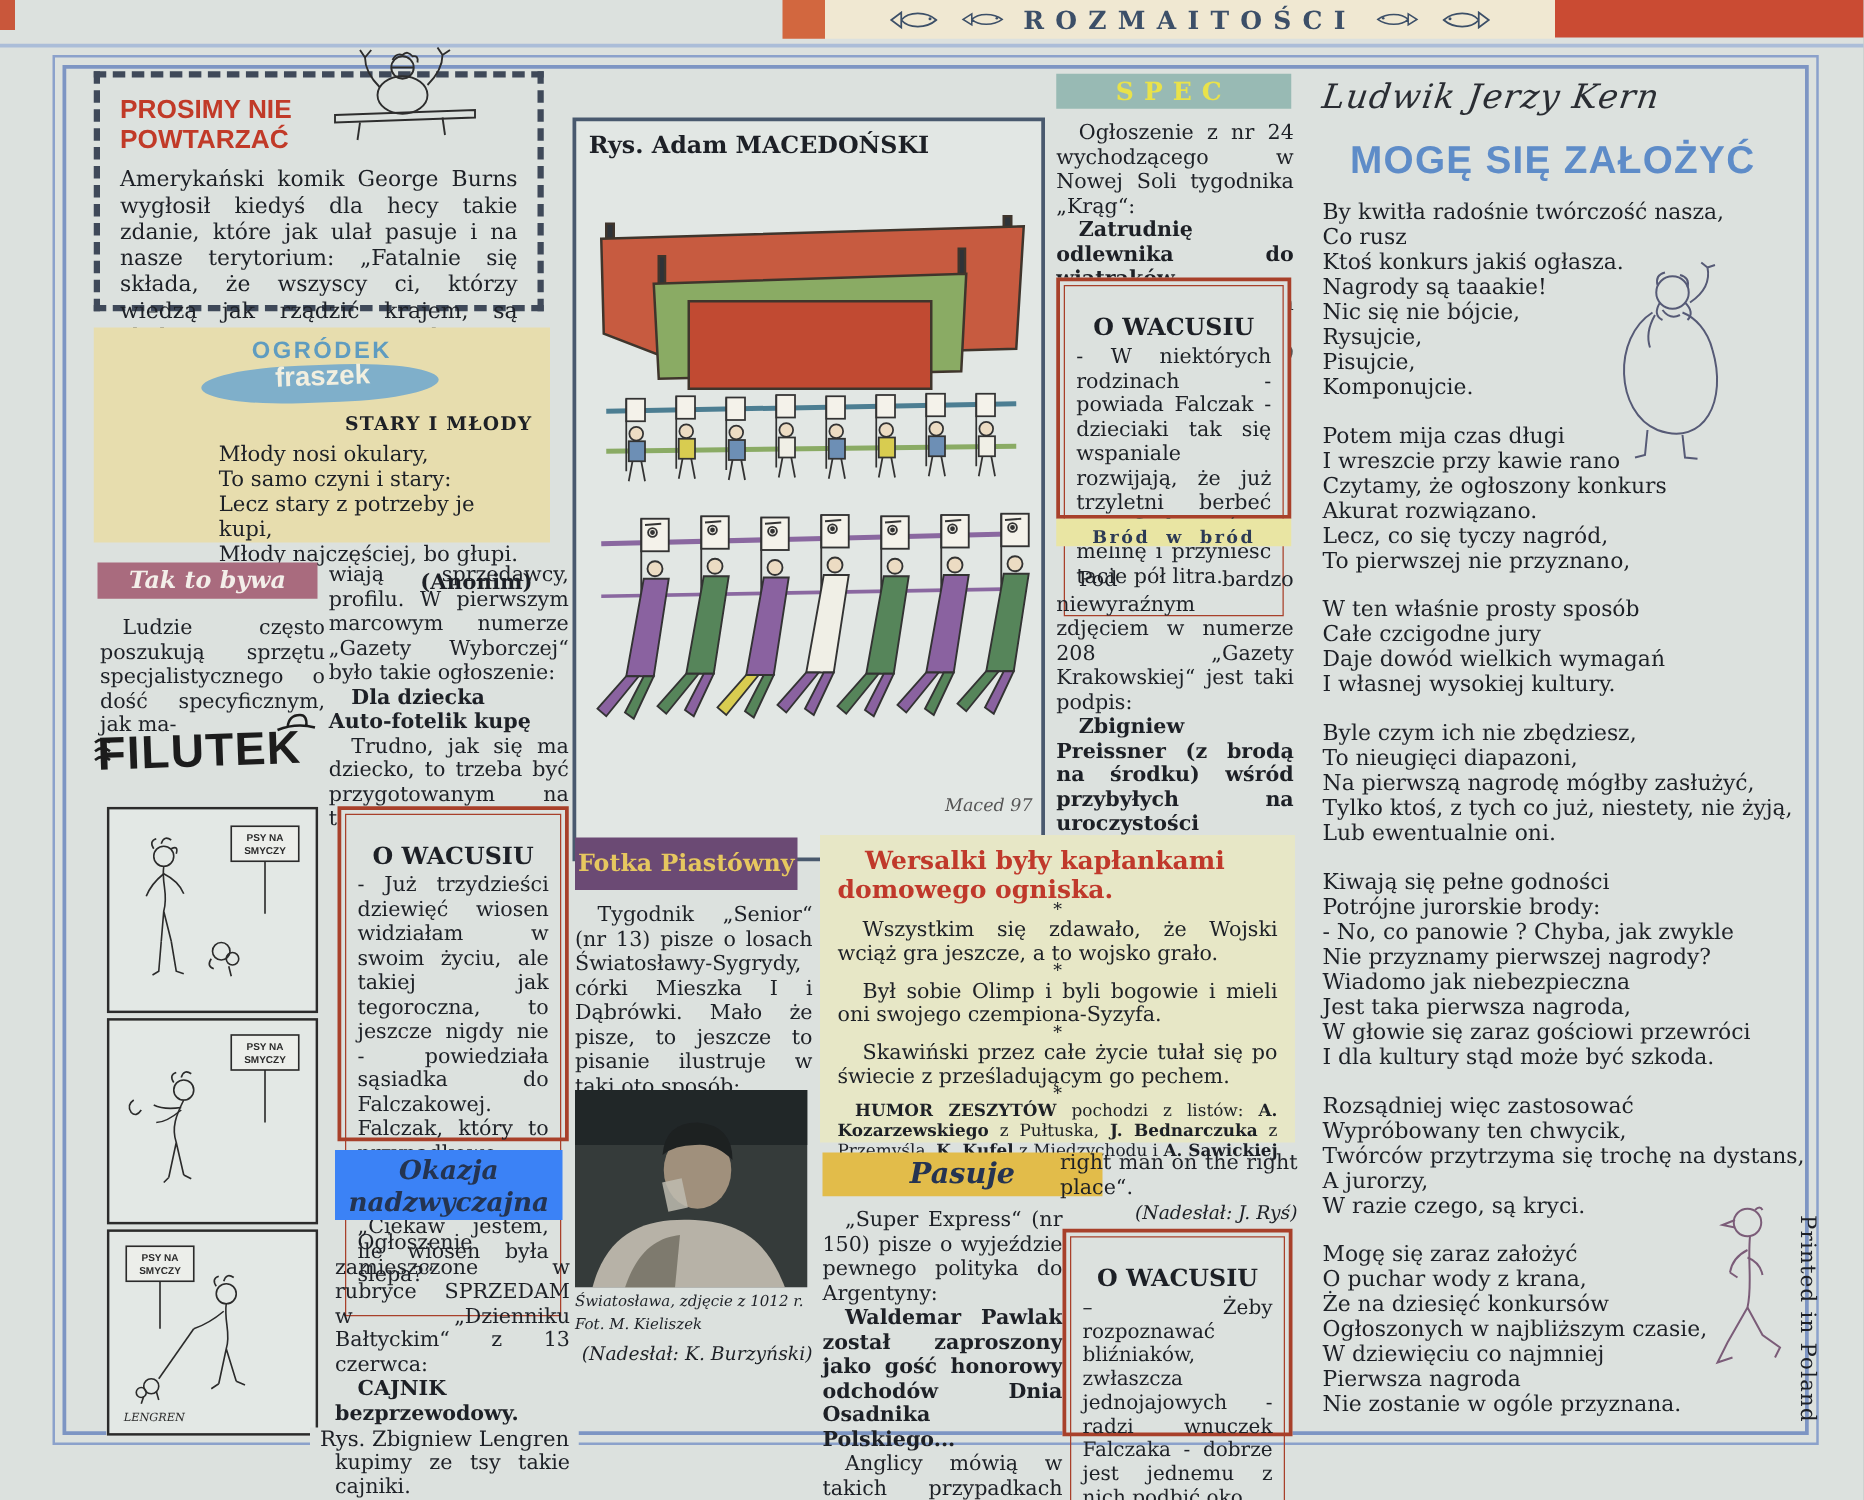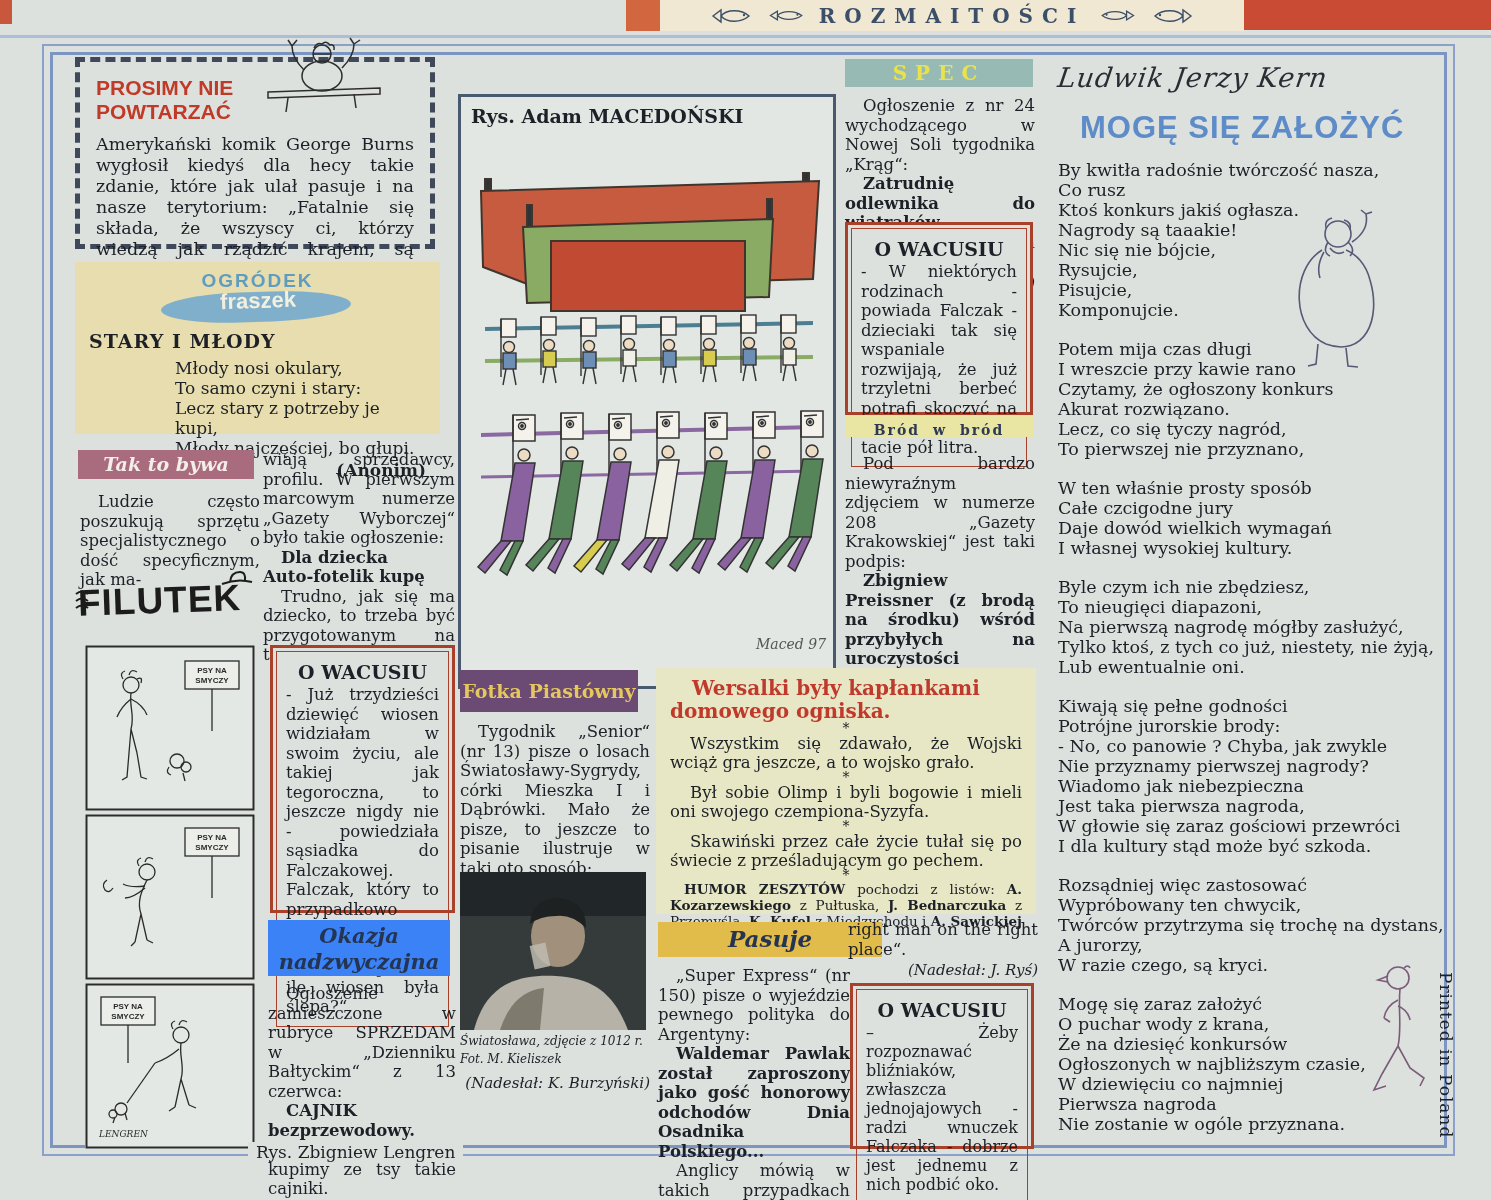--- a/index.html
+++ b/index.html
@@ -39,21 +39,21 @@
   
   .fraszka{left:75px;top:262px;width:365px;height:172px;background:#e7ddae;
            padding:8px 14px;box-sizing:border-box;}
   .fr-logo{position:relative;width:210px;margin:0 auto;height:56px;text-align:center;}
   .fr-blob{position:absolute;left:8px;top:22px;width:190px;height:30px;background:#7fafca;
            border-radius:50% / 60%;transform:rotate(-2deg);}
   .fr-top{position:relative;font-family:"Liberation Sans",sans-serif;font-weight:bold;
           font-size:19px;letter-spacing:2px;color:#5f9cc0;}
   .fr-bottom{position:relative;margin-top:-4px;font-family:"Liberation Sans",sans-serif;
           font-weight:bold;font-size:22px;color:#f2efdf;transform:rotate(-2deg);}
-  .fr-title{text-align:left;font-weight:bold;font-size:19px;margin-top:4px;letter-spacing:1px;}
+  .fr-title{text-align:right;font-weight:bold;font-size:15px;margin-top:4px;letter-spacing:1px;}
   .fr-poem{font-size:17px;line-height:20px;margin-top:6px;margin-left:86px;}
   .fr-author{font-weight:bold;text-align:right;font-size:17px;margin-top:2px;}
 
   
   .hdr{box-sizing:border-box;text-align:center;font-weight:bold;}
   .hdr-tak{left:78px;top:450px;width:176px;height:29px;background:#a96b7e;color:#f3eee9;
            font-style:italic;font-size:19px;line-height:29px;}
   .hdr-okazja{left:268px;top:920px;width:182px;height:56px;background:#3b82f6;color:#243451;
            font-style:italic;font-size:21px;line-height:26px;padding-top:3px;}
   .hdr-fotka{left:460px;top:670px;width:178px;height:42px;background:#6b4a74;color:#e6c75f;
@@ -70,21 +70,21 @@
   .col-cont{left:263px;top:450px;width:192px;}
   .col-fotka{left:460px;top:722px;width:190px;}
   .col-spec{left:845px;top:96px;width:190px;}
   .col-brod{left:845px;top:454px;width:190px;}
   .col-pasuje{left:658px;top:966px;width:192px;}
   .col-rightman{left:848px;top:920px;width:190px;}
   .col-okazja{left:268px;top:984px;width:188px;}
 
   
   .wac{border:3px solid #a8402a;padding:3px;background:#dce1de;box-sizing:border-box;}
-  .wac-in{border:1px solid #a8402a;padding:9px 9px;}
+  .wac-in{border:1px solid #a8402a;padding:22px 9px;}
   .wac-title{text-align:center;font-weight:bold;font-size:19px;margin-bottom:2px;}
   .wac1{left:270px;top:645px;width:185px;height:268px;}
   .wac2{left:845px;top:222px;width:188px;height:193px;}
   .wac3{left:850px;top:983px;width:184px;height:166px;}
   .wac .txt{font-size:16.5px;}
   .wac3 .txt{font-size:16px;line-height:19px;}
 
   
   .maced{left:458px;top:62px;width:378px;height:595px;border:3px solid #49596e;
          background:#e2e7e4;box-sizing:border-box;padding:8px 10px;margin-top:32px;}

